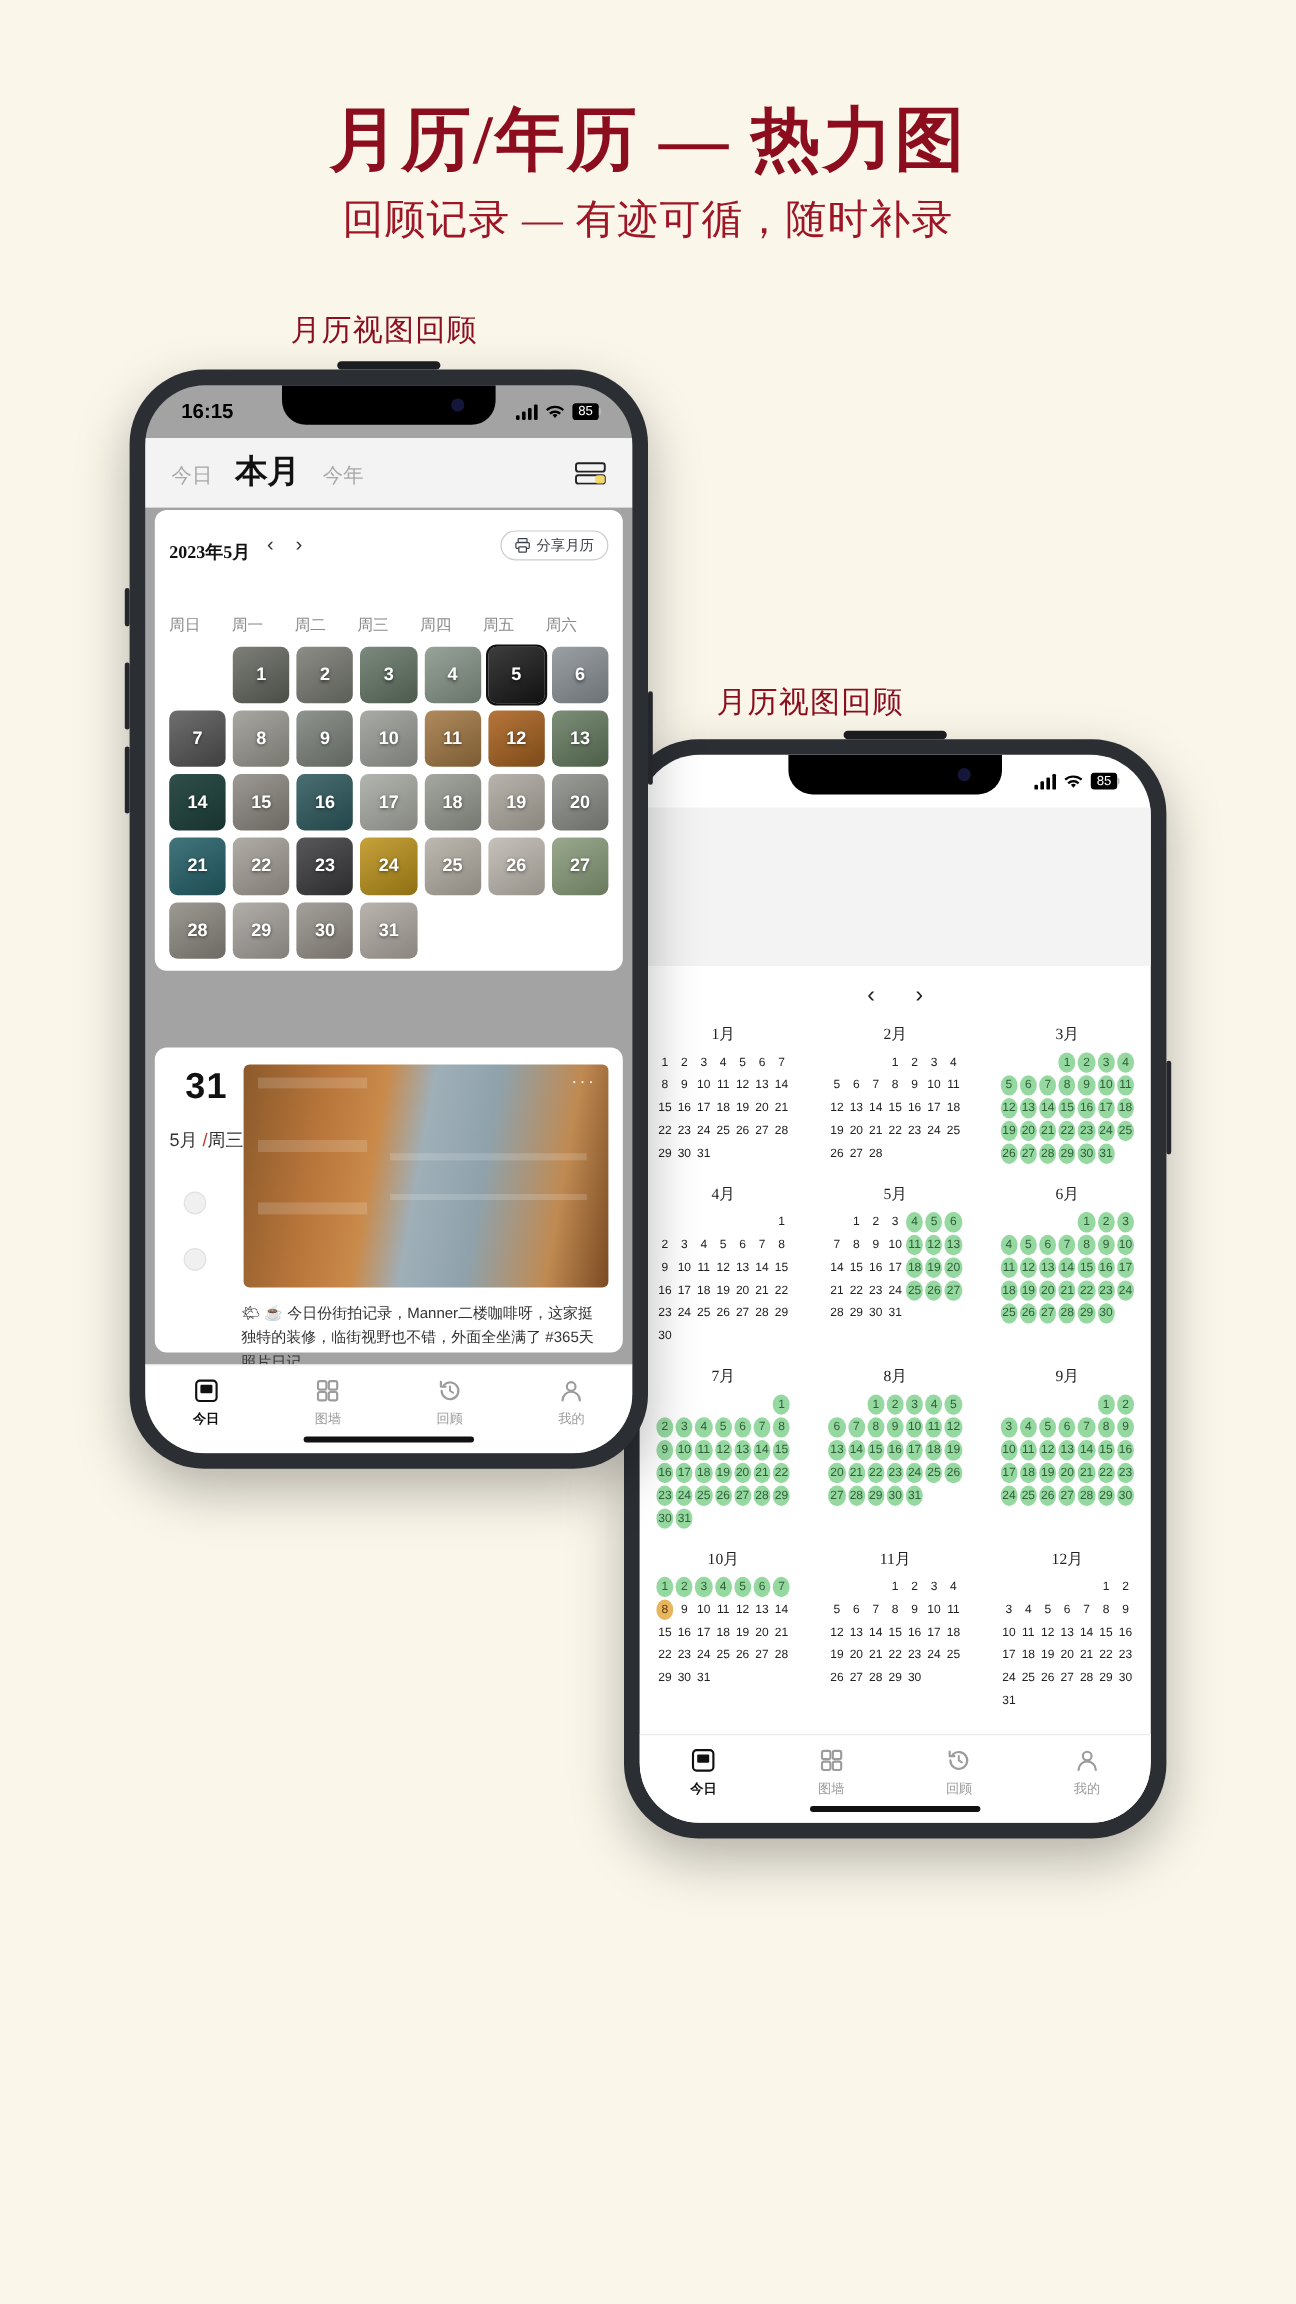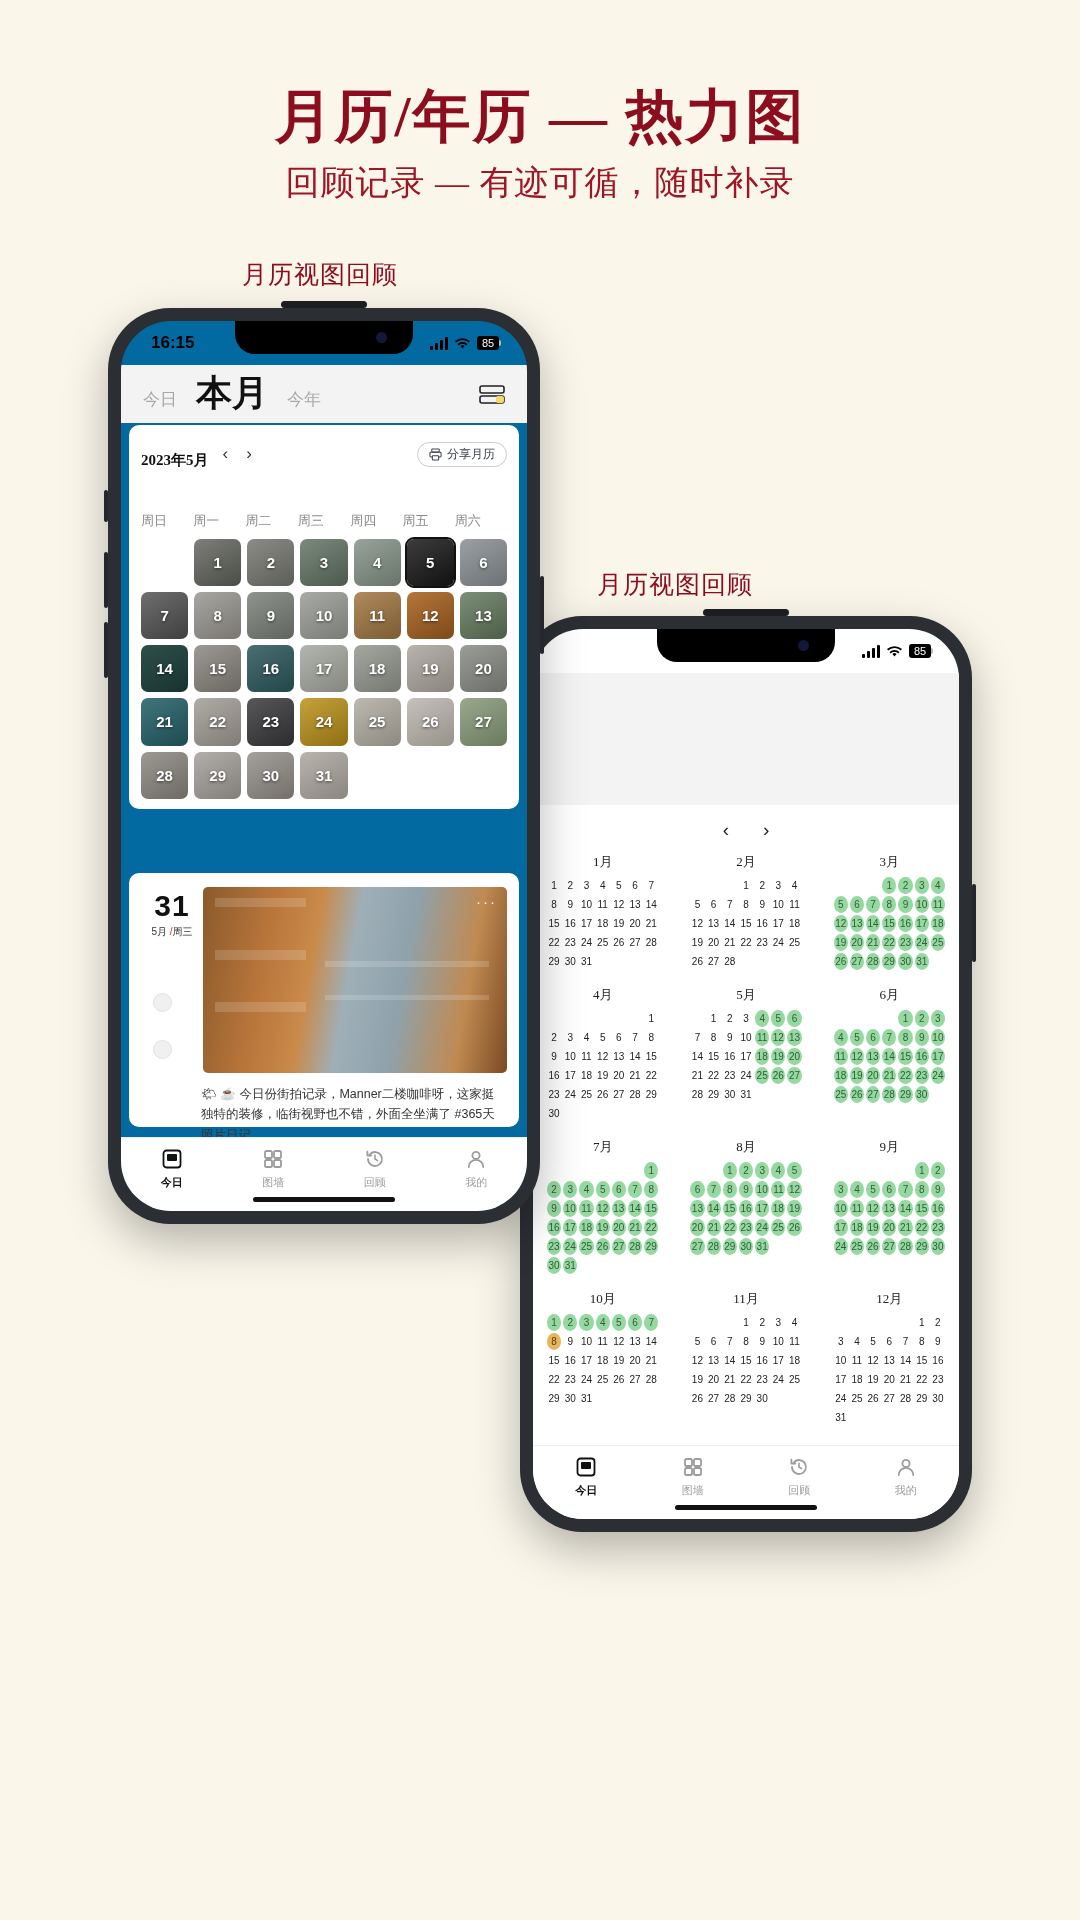--- a/index.html
+++ b/index.html
@@ -85,31 +85,31 @@
   }
   .batt-tip { width:2px;height:6px;background:#b9b9b9;border-radius:0 2px 2px 0; }
   .homebar {
     position: absolute; bottom: 9px; left: 50%; transform: translateX(-50%);
     width: 142px; height: 5px; border-radius: 3px; background: #111;
   }
   .sidebtn { position:absolute; background:#24262b; border-radius:2px; }
 
   
   #phone1 { left: 108px; top: 308px; width: 432px; height: 916px; z-index: 5; }
-  #phone1 .screen { background:#0369a1; }
+  #phone1 .screen { background:#a3a3a3; }
 
   .topbar {
     position:absolute; top:44px; left:0; right:0; height:58px;
     display:flex; align-items:center; padding:0 22px;
     background:#F3F3F3;
   }
   .tabs { display:flex; align-items:baseline; gap:19px; }
   .tab { font-size:17px; color:#A8A8A8; font-family:"Liberation Serif",serif;}
   .tab.active {
-    font-size:36px; color:#111; font-weight:700; position:relative;
+    font-size:27px; color:#111; font-weight:700; position:relative;
     padding-bottom:2px;
   }
   .tab.active::after {
     content:""; position:absolute; left:0; right:0; bottom:-2px; height:7px;
     background:#FCE9A8; border-radius:2px; z-index:-1;
   }
   .layout-icon { margin-left:auto; width:26px; height:20px; position:relative; }
 
   .cal-card {
     position:absolute; top:104px; left:8px; right:8px;
@@ -140,21 +140,21 @@
                text-shadow:0 1px 3px rgba(0,0,0,.55); }
   .cell.today { outline:2px solid #111; }
 
   .entry-card {
     position:absolute; top:552px; left:8px; right:8px; bottom:84px;
     background:#fff; border-radius:10px; padding:14px 12px 0;
   }
   .entry-head { display:flex; }
   .entry-date { width:62px; flex:none; text-align:center; padding-top:2px; }
   .entry-day { font-size:30px; font-weight:700; color:#111; letter-spacing:1px;}
-  .entry-sub { font-size:10px; color:#333; margin-top:2px; }
+  .entry-sub { font-size:15px; color:#333; margin-top:18px; }
   .entry-sub b { color:#C0392B; font-weight:400; }
   .entry-photo {
     flex:1; height:186px; border-radius:5px; position:relative; overflow:hidden;
     background: linear-gradient(100deg,#8B5A2B 0%,#B9763B 22%,#C98A4A 36%,
                 #9FAFB8 48%,#8FA2AC 64%,#C08A52 84%,#7A4A22 100%);
   }
   .entry-photo .dots { position:absolute; top:6px; right:10px; color:#fff;
                        font-size:15px; letter-spacing:2px; opacity:.9; }
   .ph-shelf { position:absolute; background:rgba(255,255,255,.16); }
   .entry-dots { position:absolute; left:24px; top:120px; }

